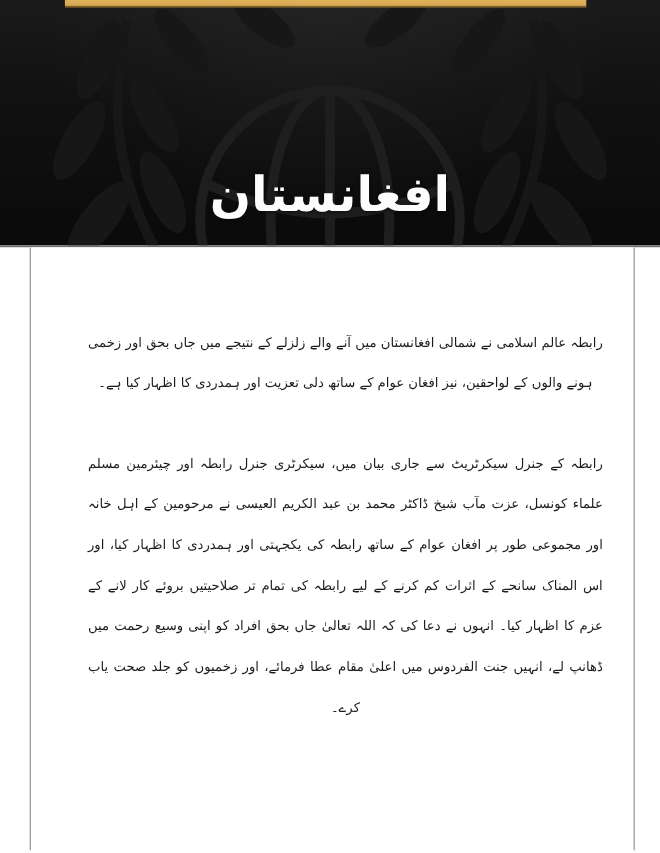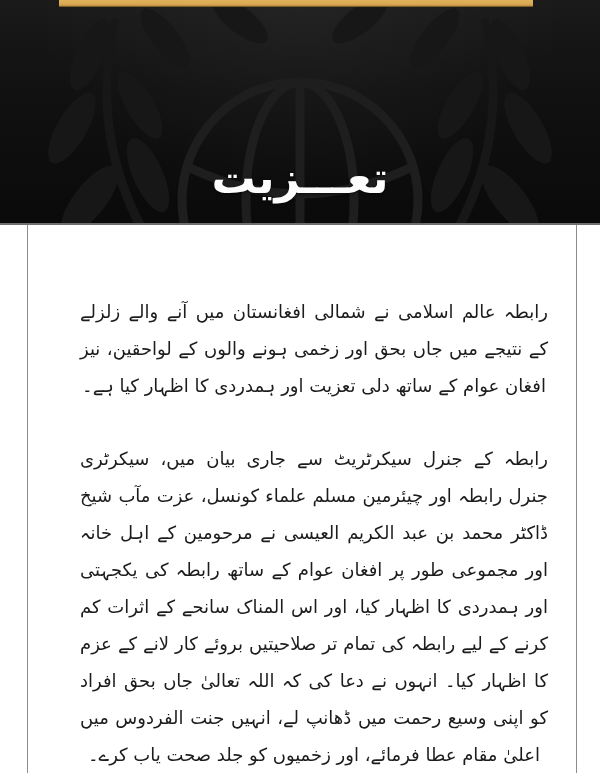--- a/index.html
+++ b/index.html
@@ -72,21 +72,21 @@
     border-left: 1px solid #8c8c8c;
     border-right: 1px solid #8c8c8c;
     background: #ffffff;
     padding: 68px 28px 0 28px;
   }
   .body-text p {
     direction: rtl;
     text-align: justify;
     text-align-last: center;
     color: #1c1c1c;
-    font-size: 18px;
+    font-size: 12px;
     line-height: 37px;
     margin-left: 24px;
   }
   .body-text p + p { margin-top: 36px; }
 </style>
 </head>
 <body>
 
 <div class="header">
   <div class="gold-bar"></div>
@@ -116,21 +116,21 @@
       <ellipse cx="510" cy="200" rx="16" ry="42" transform="rotate(-38 510 200)"></ellipse>
       <ellipse cx="452" cy="175" rx="15" ry="40" transform="rotate(24 452 175)"></ellipse>
       <ellipse cx="528" cy="128" rx="15" ry="40" transform="rotate(-30 528 128)"></ellipse>
       <ellipse cx="460" cy="105" rx="14" ry="38" transform="rotate(30 460 105)"></ellipse>
       <ellipse cx="510" cy="55" rx="14" ry="38" transform="rotate(-24 510 55)"></ellipse>
       <ellipse cx="435" cy="38" rx="13" ry="36" transform="rotate(38 435 38)"></ellipse>
       <ellipse cx="360" cy="20" rx="13" ry="34" transform="rotate(52 360 20)"></ellipse>
     </g>
   </svg>
 
-  <div class="header-title">تعـــزیت</div>
+  <div class="header-title">افغانستان</div>
 </div>
 
 <div class="page-area">
   <div class="sheet">
 
     <div class="body-text">
       <p>رابطہ عالم اسلامی نے شمالی افغانستان میں آنے والے زلزلے کے نتیجے میں جاں بحق اور زخمی ہونے والوں کے لواحقین، نیز افغان عوام کے ساتھ دلی تعزیت اور ہمدردی کا اظہار کیا ہے۔</p>
       <p>رابطہ کے جنرل سیکرٹریٹ سے جاری بیان میں، سیکرٹری جنرل رابطہ اور چیئرمین مسلم علماء کونسل، عزت مآب شیخ ڈاکٹر محمد بن عبد الکریم العیسی نے مرحومین کے اہل خانہ اور مجموعی طور پر افغان عوام کے ساتھ رابطہ کی یکجہتی اور ہمدردی کا اظہار کیا، اور اس المناک سانحے کے اثرات کم کرنے کے لیے رابطہ کی تمام تر صلاحیتیں بروئے کار لانے کے عزم کا اظہار کیا۔ انہوں نے دعا کی کہ اللہ تعالیٰ جاں بحق افراد کو اپنی وسیع رحمت میں ڈھانپ لے، انہیں جنت الفردوس میں اعلیٰ مقام عطا فرمائے، اور زخمیوں کو جلد صحت یاب کرے۔</p>
     </div>
 

